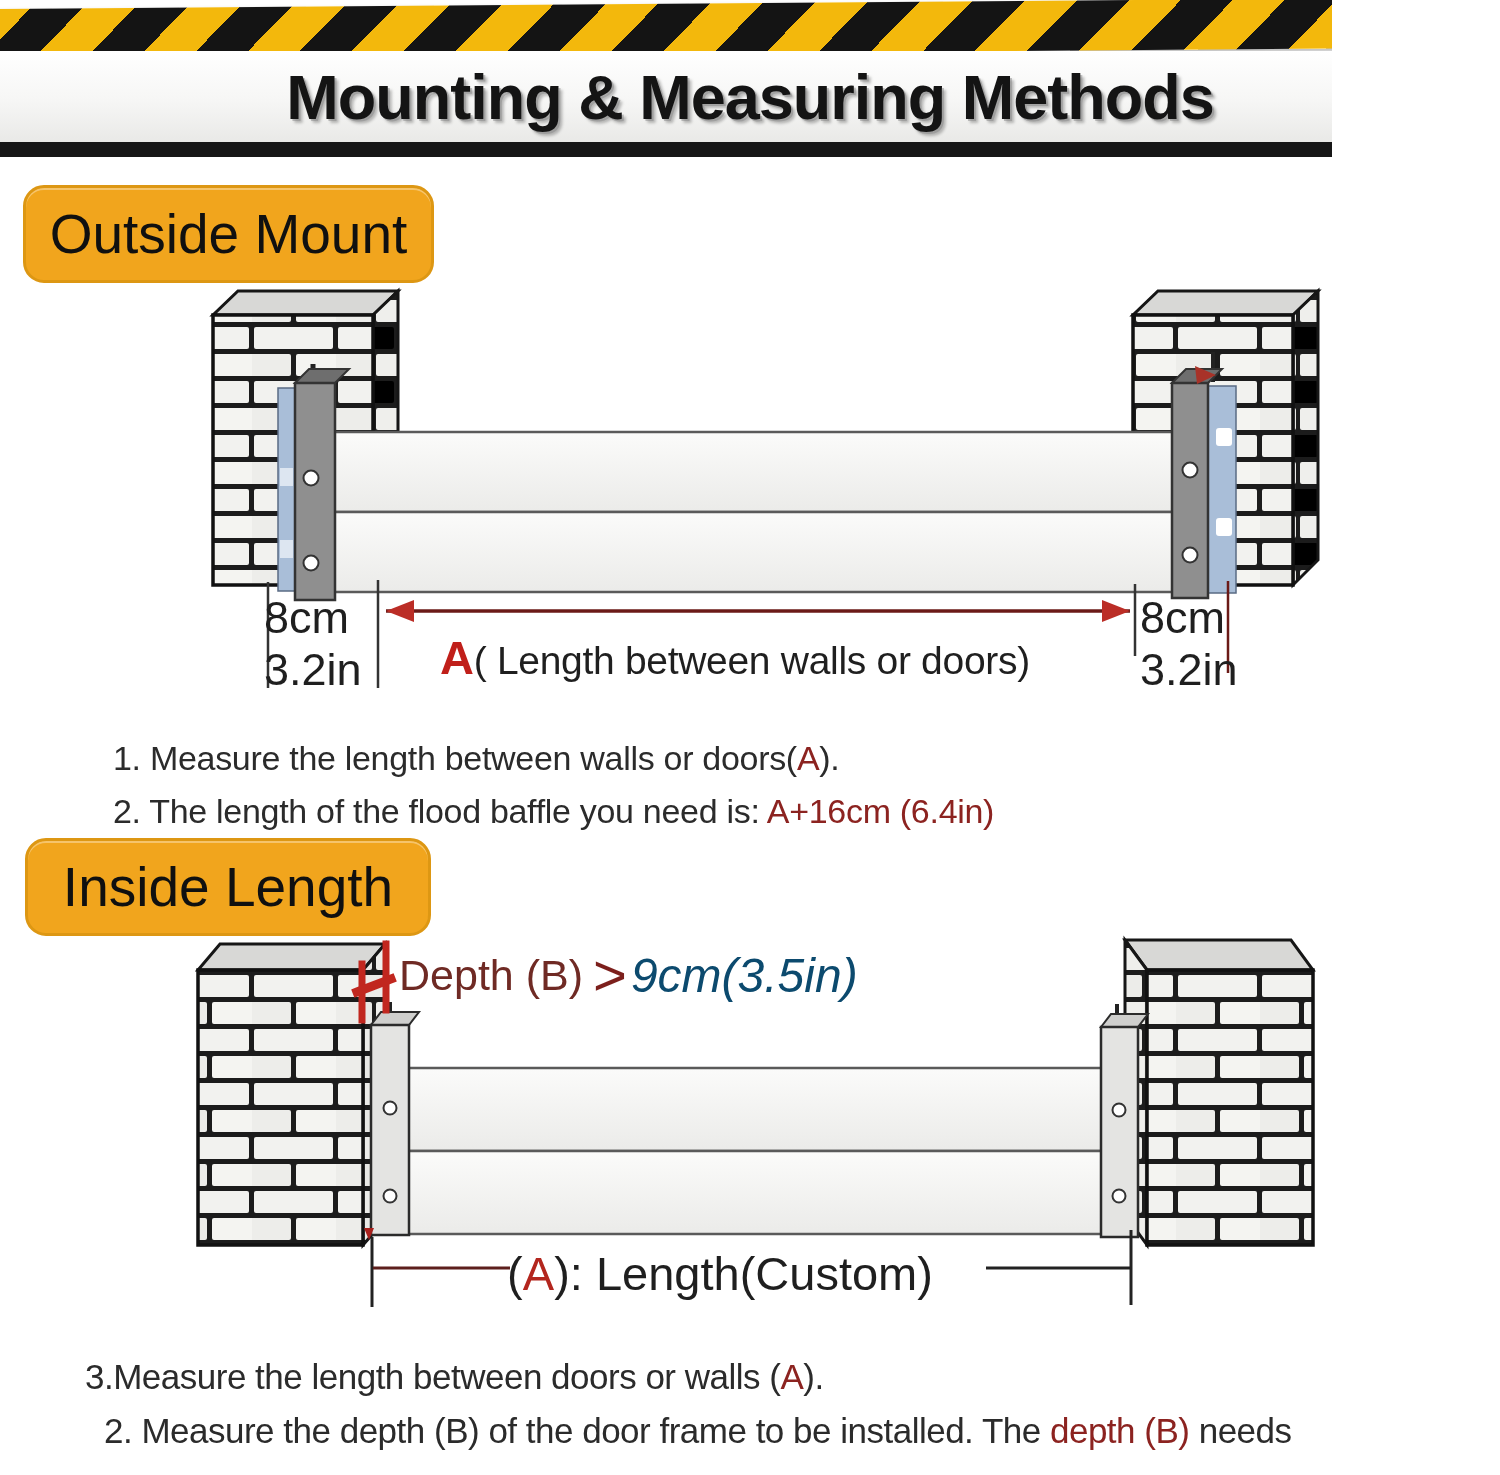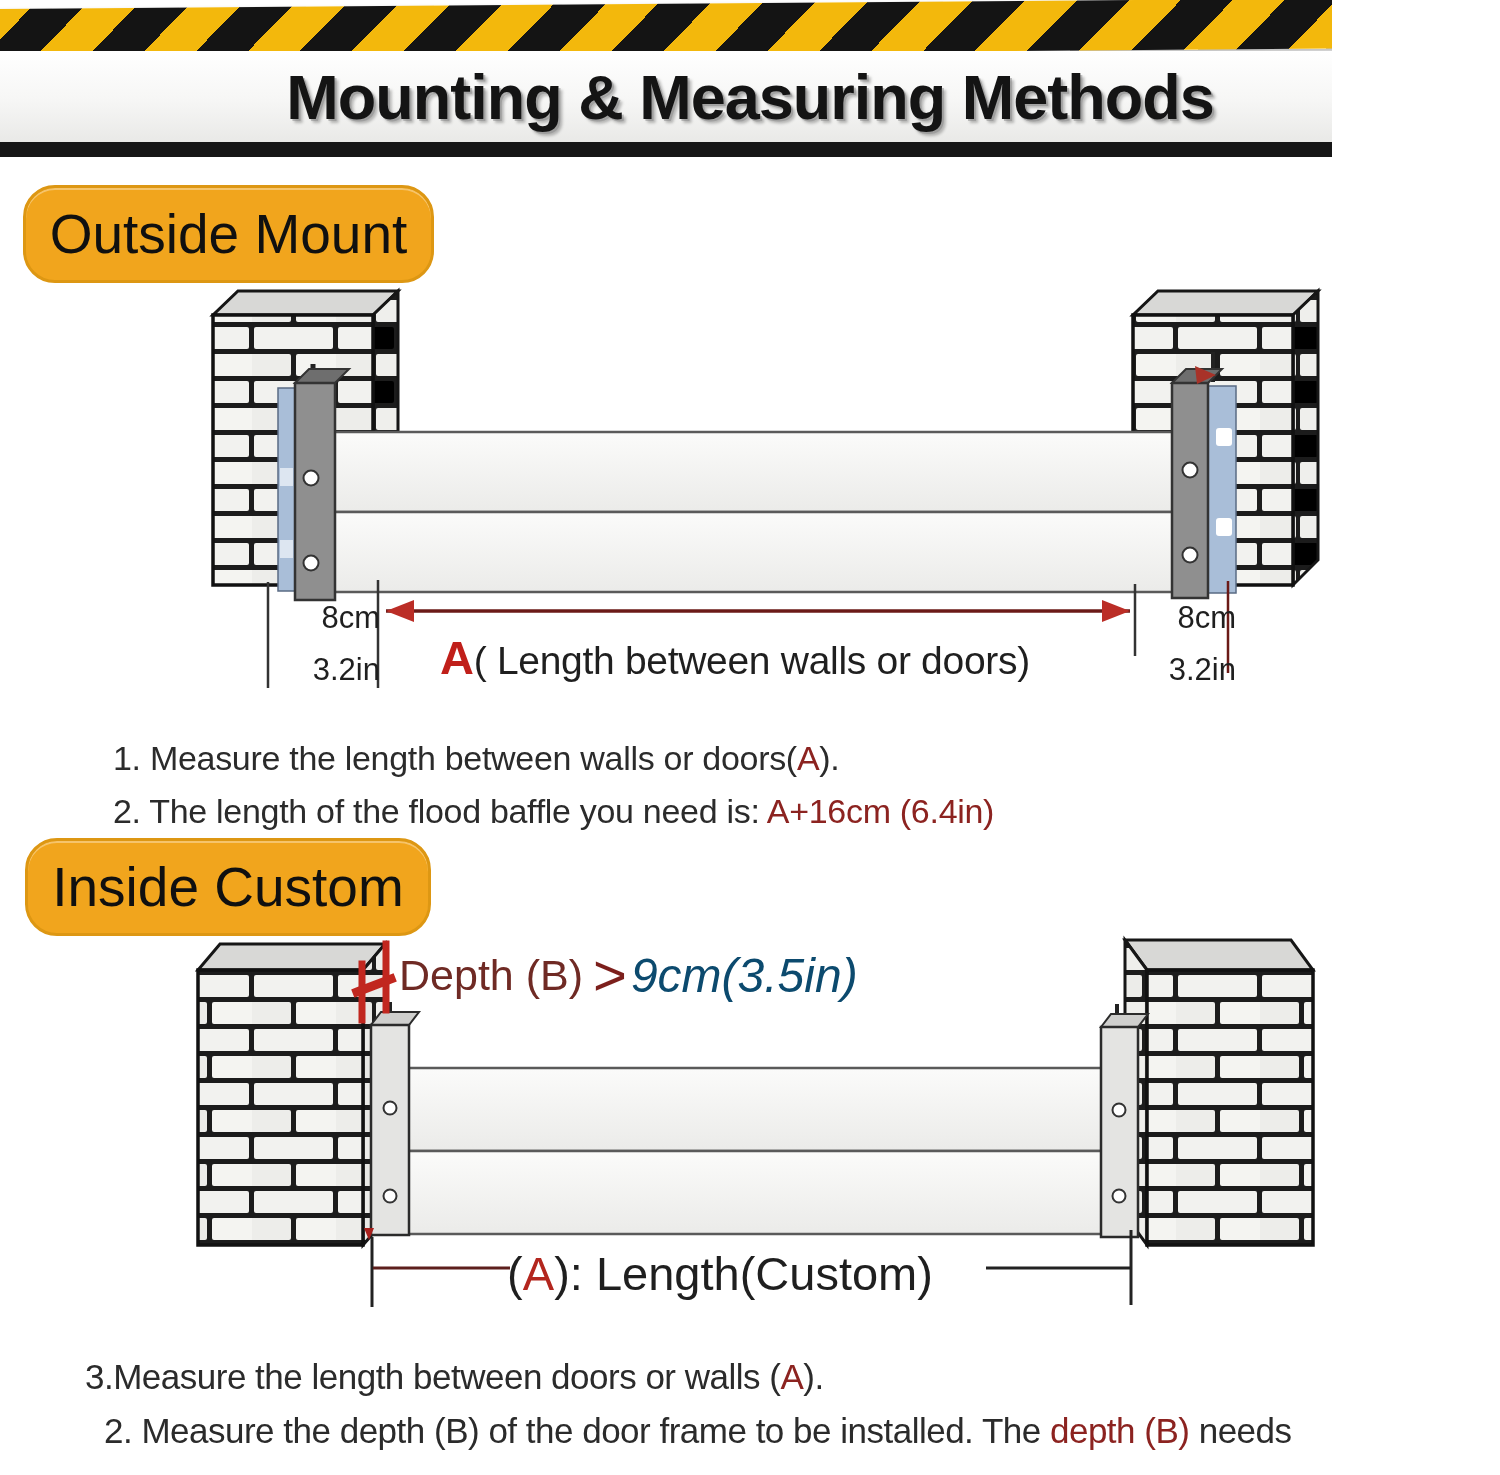--- a/index.html
+++ b/index.html
@@ -11,33 +11,33 @@
         background:repeating-linear-gradient(135deg,#f3b80c 0 37px,#141414 37px 74px);
         transform:rotate(-0.45deg);box-shadow:0 3px 5px rgba(0,0,0,0.28);}
   .title-band{position:absolute;left:0;top:51px;width:1500px;height:91px;
         background:linear-gradient(180deg,#ffffff 0%,#f6f6f5 55%,#e9e9e7 100%);
         display:flex;align-items:center;justify-content:center;}
   .title{font-size:63px;font-weight:bold;color:#141414;letter-spacing:-1px;
         text-shadow:2px 2px 0 rgba(130,130,130,0.45),4px 4px 3px rgba(0,0,0,0.25);}
   .black-bar{position:absolute;left:0;top:142px;width:1500px;height:15px;background:#161616;}
 
   
-  .pill{position:absolute;background:#f1a51d;border:3px solid #dd9713;border-radius:32px;
+  .pill{position:absolute;background:#f1a51d;border:3px solid #dd9713;border-radius:21px;
         display:flex;align-items:center;justify-content:center;
         font-size:55px;color:#101010;box-shadow:inset 0 2px 0 rgba(255,255,255,0.35);}
   .pill-outside{left:23px;top:185px;width:405px;height:92px;}
   .pill-inside{left:25px;top:838px;width:400px;height:92px;}
 
   
   .diagram{position:absolute;left:0;}
   #svgOutside{top:280px;}
   #svgInside{top:930px;}
 
   
-  .dim-col{position:absolute;text-align:right;font-size:31px;color:#1f1f1f;line-height:52px;white-space:nowrap;}
+  .dim-col{position:absolute;text-align:left;font-size:45px;color:#1f1f1f;line-height:52px;white-space:nowrap;}
   .dim-left{left:264px;top:592px;width:116px;}
   .dim-right{left:1140px;top:592px;width:96px;}
   .dim-a{position:absolute;left:440px;top:630px;width:710px;text-align:left;
          font-size:39px;letter-spacing:-0.3px;color:#1f1f1f;white-space:nowrap;}
   .dim-a .letter{color:#c01f1a;font-weight:bold;font-size:47px;}
 
   .step{position:absolute;font-size:34px;letter-spacing:-0.3px;color:#2b2b2b;white-space:nowrap;margin-top:19px;}
   .step-o1{left:113px;top:720px;}
   .step-o2{left:113px;top:773px;}
   .step-i1{left:85px;top:1338px;font-size:35px;letter-spacing:-0.5px;}
@@ -63,21 +63,21 @@
   <div class="tape"></div>
   <div class="title-band">
     <div class="title">Mounting &amp; Measuring Methods</div>
   </div>
   <div class="black-bar"></div>
 
   <div class="pill pill-outside">
     <span>Outside Mount</span>
   </div>
   <div class="pill pill-inside">
-    <span>Inside Custom</span>
+    <span>Inside Length</span>
   </div>
 
   <svg id="svgOutside" class="diagram" width="1500" height="420" viewBox="0 280 1500 420">
     <defs>
       <pattern id="bfo" width="84" height="54" patternUnits="userSpaceOnUse">
         <rect width="84" height="54" fill="#1c1c1c"></rect>
         <rect x="2" y="3" width="79" height="22" rx="2" fill="#f2f2ef"></rect>
         <rect x="-40" y="30" width="79" height="22" rx="2" fill="#ededea"></rect>
         <rect x="44" y="30" width="79" height="22" rx="2" fill="#f4f4f1"></rect>
       </pattern>

